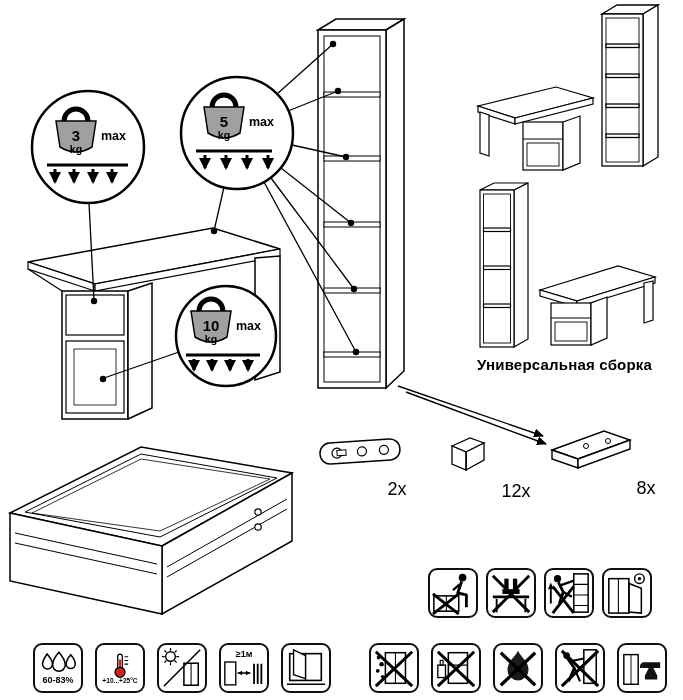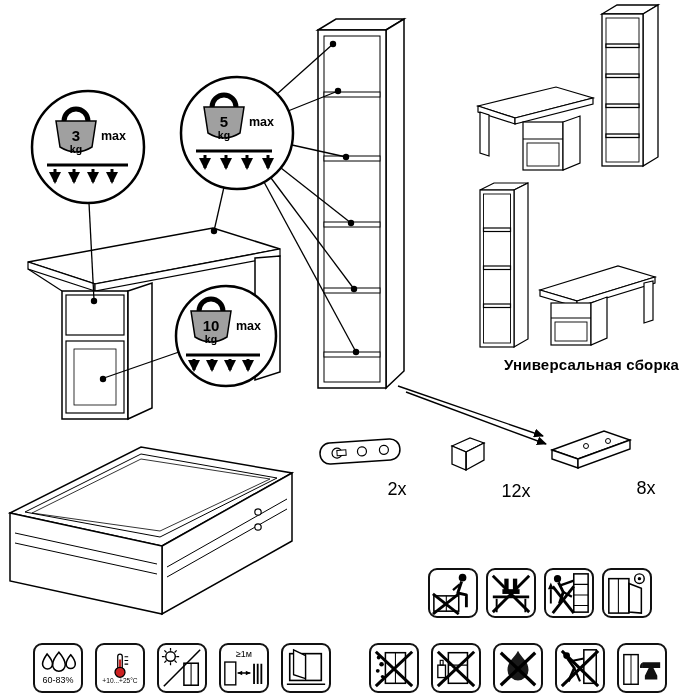--- a/index.html
+++ b/index.html
@@ -1,28 +1,28 @@
 <!DOCTYPE html>
 <html><head>
 <meta charset="utf-8">
 <style>
   *{box-sizing:border-box;margin:0;padding:0}
   html,body{background:#fff}
   body{font-family:"Liberation Sans",sans-serif;color:#000}
   #canvas{position:relative;width:683px;height:700px;background:#fff;overflow:hidden}
   #art{position:absolute;left:0;top:0}
   svg text{font-family:"Liberation Sans",sans-serif;fill:#000}
-  .ua-label{position:absolute;left:504px;top:356px;font-size:15px;font-weight:bold;letter-spacing:.2px;white-space:nowrap}
+  .ua-label{position:absolute;left:477px;top:356px;font-size:15px;font-weight:bold;letter-spacing:.2px;white-space:nowrap}
   .icon-row{position:absolute;display:flex}
   #row1{left:428px;top:568px;gap:8px}
   #row2{left:33px;top:643px;gap:12px}
   .ibox{width:50px;height:50px;border:2.2px solid #111;border-radius:9px;background:#fff;
         display:flex;flex-direction:column;align-items:center;justify-content:center;overflow:hidden;flex:0 0 auto}
   .ibox svg{display:block}
-  .ibox-label{font-weight:normal;line-height:1;white-space:nowrap}
+  .ibox-label{font-weight:bold;line-height:1;white-space:nowrap}
   .lbl-9{font-size:9px}
   .lbl-7{font-size:6.6px}
   .spacer{width:14px;flex:0 0 14px}
 </style>
 </head>
 <body>
 
 <div id="canvas">
 
 <svg id="art" width="683" height="700" viewBox="0 0 683 700">

